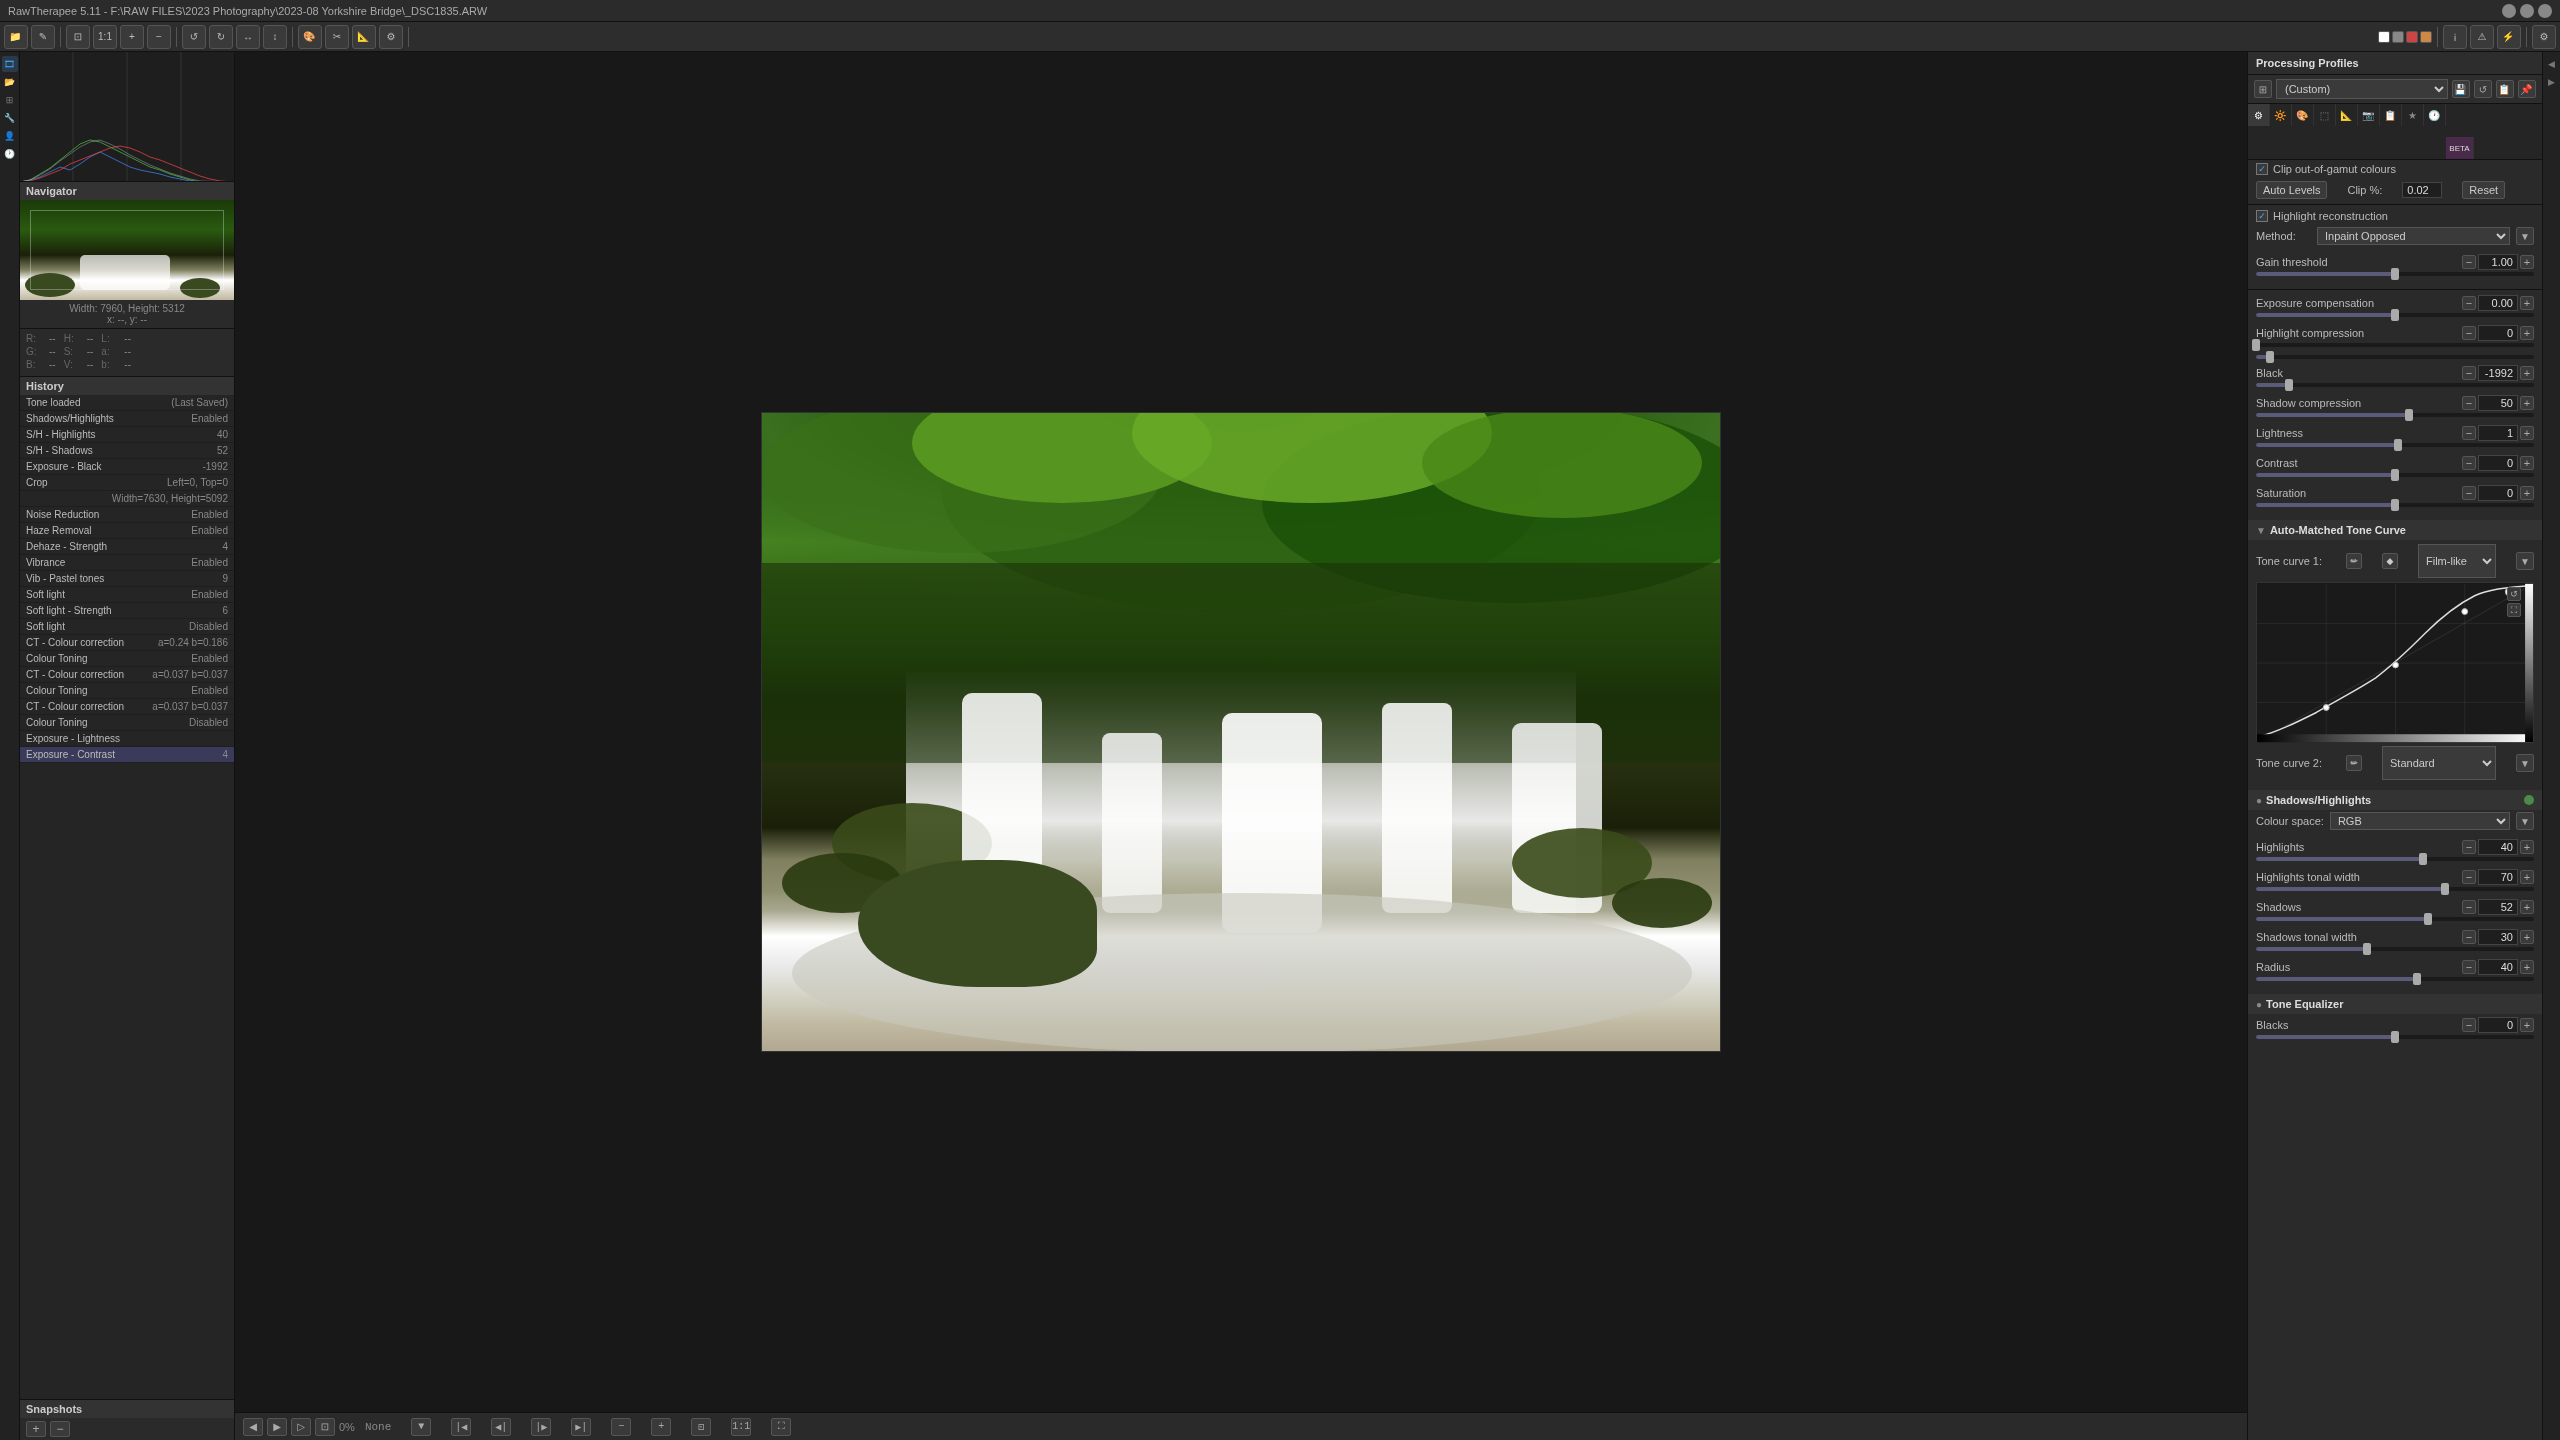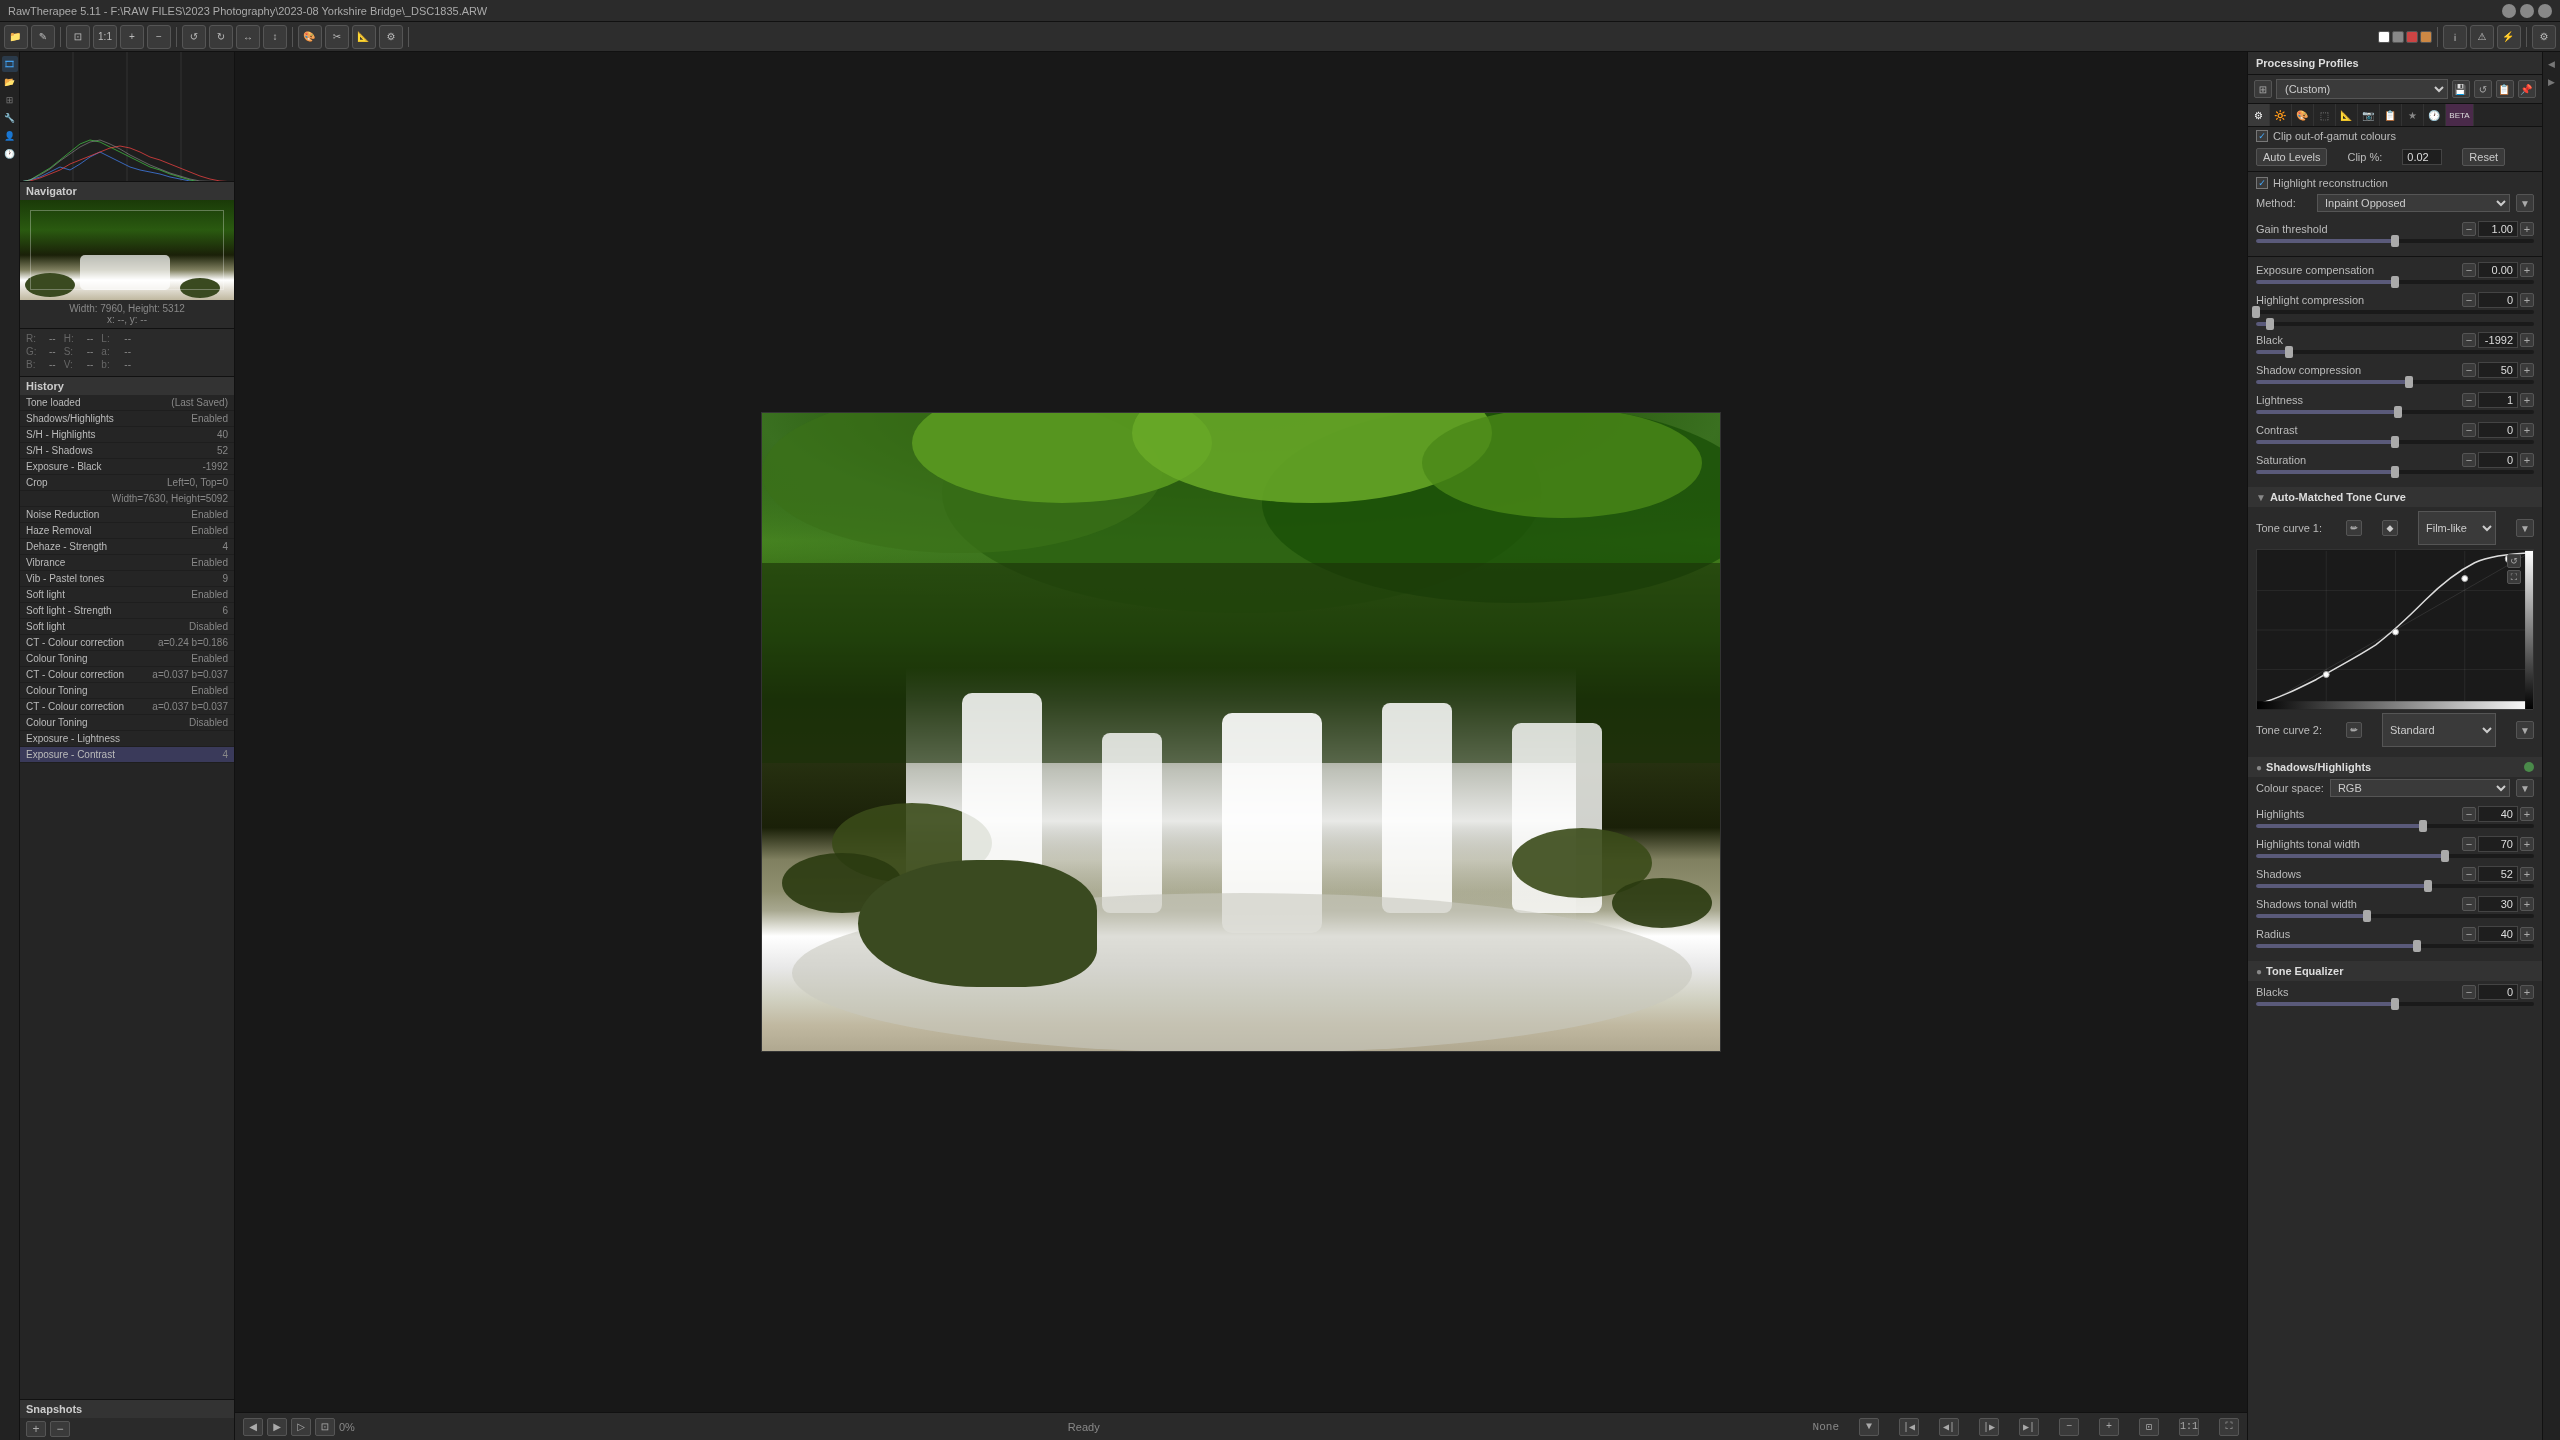--- a/index.html
+++ b/index.html
@@ -897,23 +897,20 @@
     </div>
 
     <div id="status-bar">
       <div id="status-left">
         <div class="status-btn">◀</div>
         <div class="status-btn">▶</div>
         <div class="status-btn">▷</div>
         <div class="status-btn">⊡</div>
         <span>0%</span>
       </div>
-      <div id="status-center">
-        <span>Ready</span>
-      </div>
       <div id="status-right">
         <span>None</span>
         <div class="status-btn">▼</div>
 
         <div class="status-btn">|◀</div>
         <div class="status-btn">◀|</div>
         <div class="status-btn">|▶</div>
         <div class="status-btn">▶|</div>
         <div class="status-btn">−</div>
         <div class="status-btn">+</div>
@@ -943,21 +940,21 @@
     <div id="tool-tabs">
       <div class="tool-tab active">⚙</div>
       <div class="tool-tab">🔆</div>
       <div class="tool-tab">🎨</div>
       <div class="tool-tab">⬚</div>
       <div class="tool-tab">📐</div>
       <div class="tool-tab">📷</div>
       <div class="tool-tab">📋</div>
       <div class="tool-tab">★</div>
       <div class="tool-tab">🕐</div>
-      <div class="tool-tab" style="background:#4a2a4a;color:#ddd;font-size:8px;width:28px;">BETA</div>
+      <div class="tool-tab" style="background:#4a2a4a;color:#ddd;font-size:8px;width:28px;margin-top:33px;">BETA</div>
     </div>
 
     <div id="right-content">
 
       <div class="check-row">
         <div class="check-box checked"></div>
         <span>Clip out-of-gamut colours</span>
       </div>
 
       <div class="auto-levels-row">

